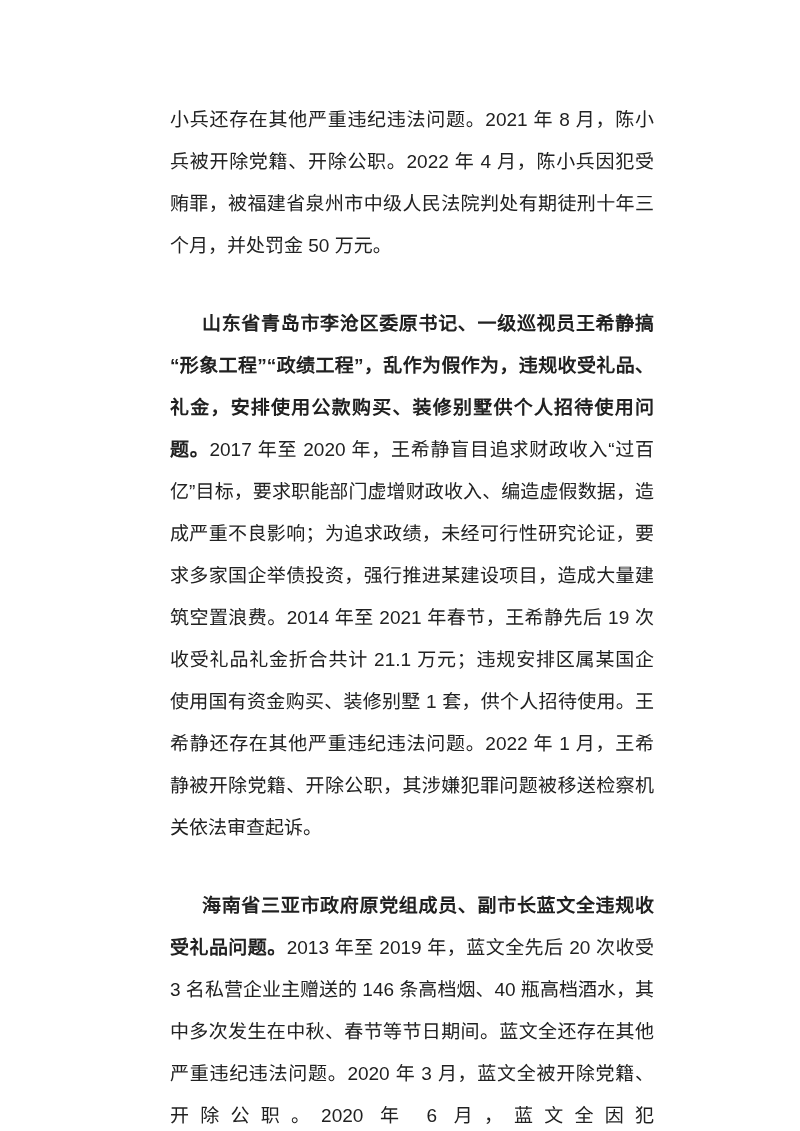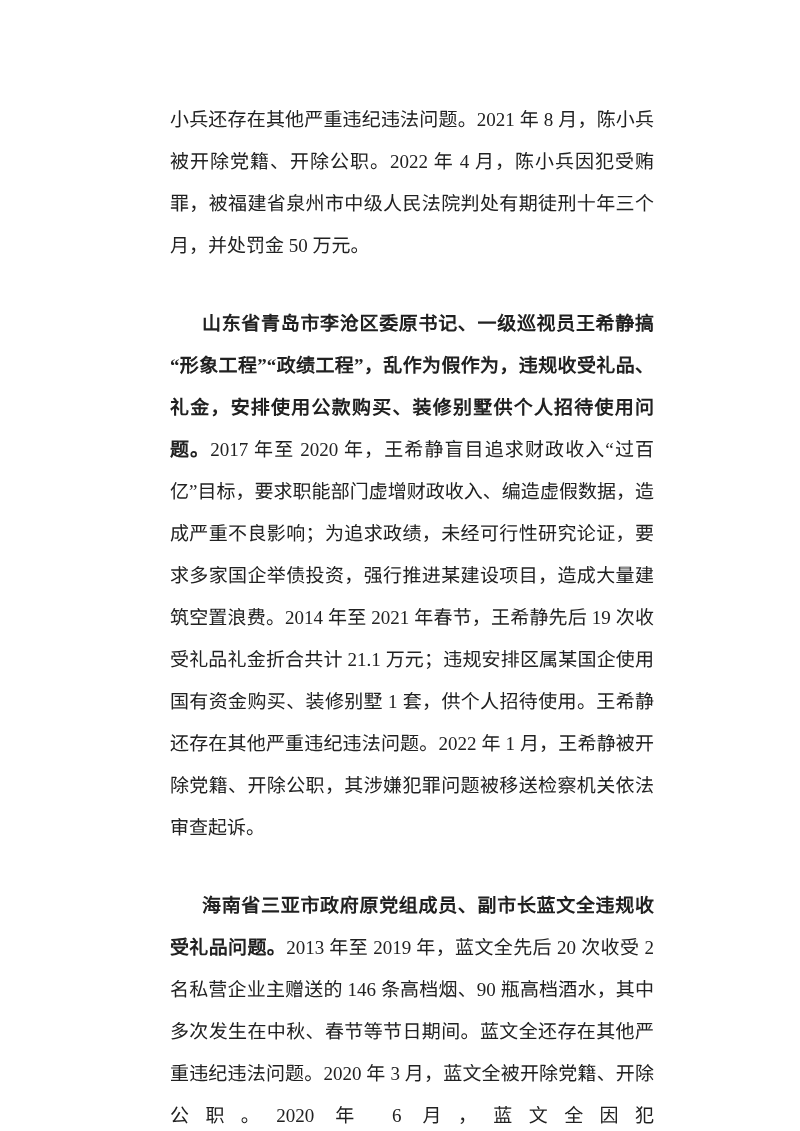--- a/index.html
+++ b/index.html
@@ -6,21 +6,21 @@
     margin: 0;
     padding: 0;
     background: #ffffff;
   }
   .doc-page {
     position: relative;
     width: 800px;
     height: 1131px;
     background: #ffffff;
     overflow: hidden;
-    font-family: Liberation Serif, serif;
+    font-family: Liberation Sans, sans-serif;
   }
   .doc-content {
     position: absolute;
     left: 170px;
     top: 99px;
     width: 484px;
   }
   .para {
     margin: 0 0 36px 0;
     font-size: 19px;
@@ -43,16 +43,16 @@
 </head>
 <body>
 
 <div class="doc-page">
   <div class="doc-content">
 
     <p class="para"><span>小兵还存在其他严重违纪违法问题。2021 年 8 月，陈小兵被开除党籍、开除公职。2022 年 4 月，陈小兵因犯受贿罪，被福建省泉州市中级人民法院判处有期徒刑十年三个月，并处罚金 50 万元。</span></p>
 
     <p class="para indent"><span class="lead">山东省青岛市李沧区委原书记、一级巡视员王希静搞“形象工程”“政绩工程”，乱作为假作为，违规收受礼品、礼金，安排使用公款购买、装修别墅供个人招待使用问题。</span><span>2017 年至 2020 年，王希静盲目追求财政收入“过百亿”目标，要求职能部门虚增财政收入、编造虚假数据，造成严重不良影响；为追求政绩，未经可行性研究论证，要求多家国企举债投资，强行推进某建设项目，造成大量建筑空置浪费。2014 年至 2021 年春节，王希静先后 19 次收受礼品礼金折合共计 21.1 万元；违规安排区属某国企使用国有资金购买、装修别墅 1 套，供个人招待使用。王希静还存在其他严重违纪违法问题。2022 年 1 月，王希静被开除党籍、开除公职，其涉嫌犯罪问题被移送检察机关依法审查起诉。</span></p>
 
-    <p class="para indent cutoff"><span class="lead">海南省三亚市政府原党组成员、副市长蓝文全违规收受礼品问题。</span><span>2013 年至 2019 年，蓝文全先后 20 次收受 2 名私营企业主赠送的 146 条高档烟、90 瓶高档酒水，其中多次发生在中秋、春节等节日期间。蓝文全还存在其他严重违纪违法问题。2020 年 3 月，蓝文全被开除党籍、开除公职。2020 年 6 月，蓝文全因犯</span></p>
+    <p class="para indent cutoff"><span class="lead">海南省三亚市政府原党组成员、副市长蓝文全违规收受礼品问题。</span><span>2013 年至 2019 年，蓝文全先后 20 次收受 3 名私营企业主赠送的 146 条高档烟、40 瓶高档酒水，其中多次发生在中秋、春节等节日期间。蓝文全还存在其他严重违纪违法问题。2020 年 3 月，蓝文全被开除党籍、开除公职。2020 年 6 月，蓝文全因犯</span></p>
 
   </div>
 </div>
 
 </body></html>

